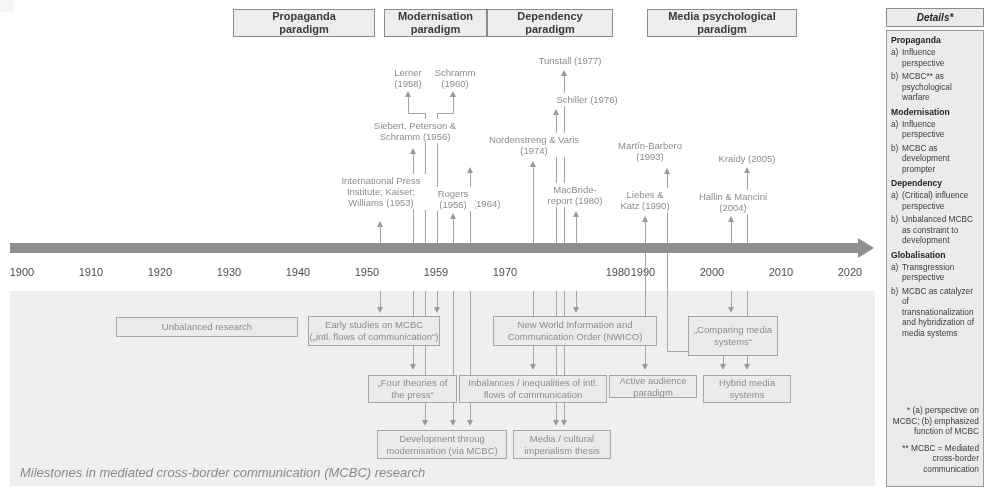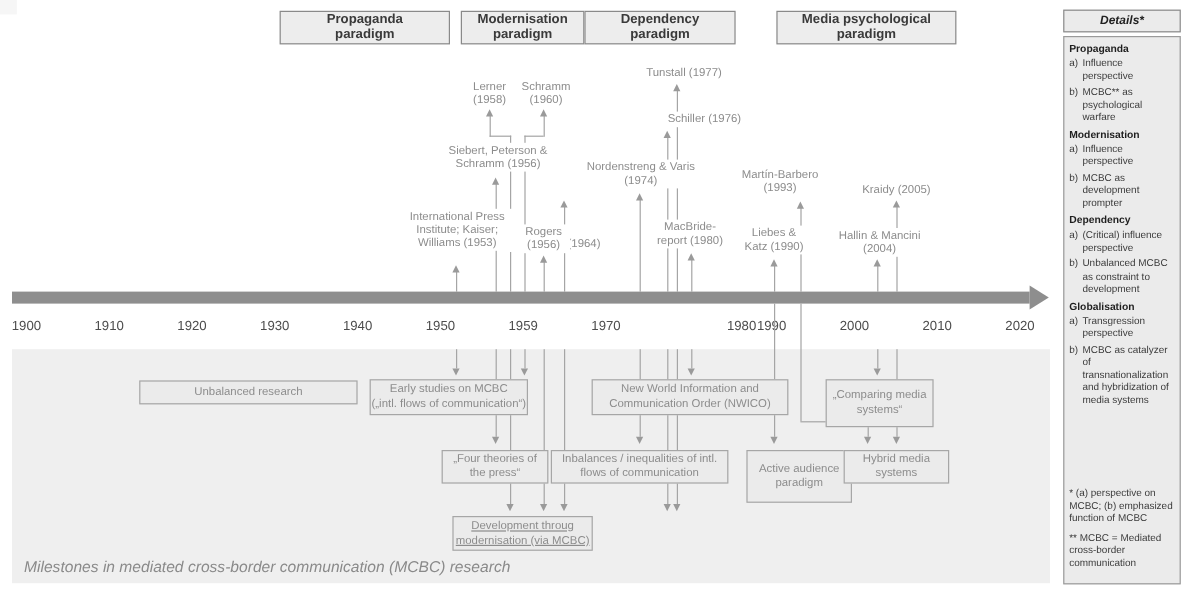--- a/index.html
+++ b/index.html
@@ -36,21 +36,21 @@
   .dhead{position:absolute;left:886px;top:8px;width:98px;height:19px;background:#ebebeb;
          border:1px solid #8a8a8a;box-sizing:border-box;display:flex;align-items:center;
          justify-content:center;font-size:10px;font-weight:bold;font-style:italic;color:#222;}
   .dbody{position:absolute;left:886px;top:30px;width:98px;height:457px;background:#ebebeb;
          border:1px solid #9a9a9a;box-sizing:border-box;padding:4px 4px;}
   .dsec-h{font-size:8.6px;font-weight:bold;color:#1f1f1f;margin:4px 0 2px 0;}
   .ditem{display:flex;margin:0 0 3px 0;font-size:8.3px;line-height:10.5px;color:#3c3c3c;}
   .ditem .mk{width:11px;flex:none;}
   .ditem .tx{flex:1;}
   .dfoot{position:absolute;left:4px;right:4px;bottom:12px;font-size:8.3px;line-height:10.5px;color:#3c3c3c;}
-  .dfoot .fn{margin-top:6px;}
+  .dfoot .fn{margin-top:6px;text-align:right;}
   .corner{position:absolute;left:0;top:0;width:14px;height:12px;background:#f6f6f6;}
 </style>
 </head>
 <body>
 
 <div class="fig">
 
   <div class="corner"></div>
 
   <div class="pbox pre" style="left:233px;width:142px;">Propaganda
@@ -175,26 +175,28 @@
   <div class="rbox pre" style="left:308px;top:316px;width:132px;height:30px;">Early studies on MCBC
 („intl. flows of communication“)</div>
   <div class="rbox pre" style="left:493px;top:316px;width:164px;height:30px;">New World Information and
 Communication Order (NWICO)</div>
   <div class="rbox pre" style="left:688px;top:316px;width:90px;height:40px;">„Comparing media
 systems“</div>
   <div class="rbox pre" style="left:368px;top:375px;width:89px;height:28px;">„Four theories of
 the press“</div>
   <div class="rbox pre" style="left:459px;top:375px;width:148px;height:28px;">Inbalances / inequalities of intl.
 flows of communication</div>
-  <div class="rbox pre" style="left:622px;top:375px;width:88px;height:44px;">Active audience
+  <div class="rbox pre" style="left:609px;top:375px;width:88px;height:23px;">Active audience
 paradigm</div>
   <div class="rbox pre" style="left:703px;top:375px;width:88px;height:28px;">Hybrid media
 systems</div>
-  <div class="rbox pre" style="left:377px;top:430px;width:117px;height:29px;text-decoration:underline;">Development throug
+  <div class="rbox pre" style="left:377px;top:430px;width:130px;height:29px;">Development throug
 modernisation (via MCBC)</div>
+  <div class="rbox pre" style="left:513px;top:430px;width:98px;height:29px;">Media / cultural
+imperialism thesis</div>
 
   <div class="caption">Milestones in mediated cross-border communication (MCBC) research</div>
 
   <div class="dhead">Details*</div>
   <div class="dbody">
     <div class="dsec-h" style="margin-top:0;">Propaganda</div>
     <div class="ditem">
         <span class="mk">a)</span>
         <span class="tx">Influence perspective</span>
       </div>

